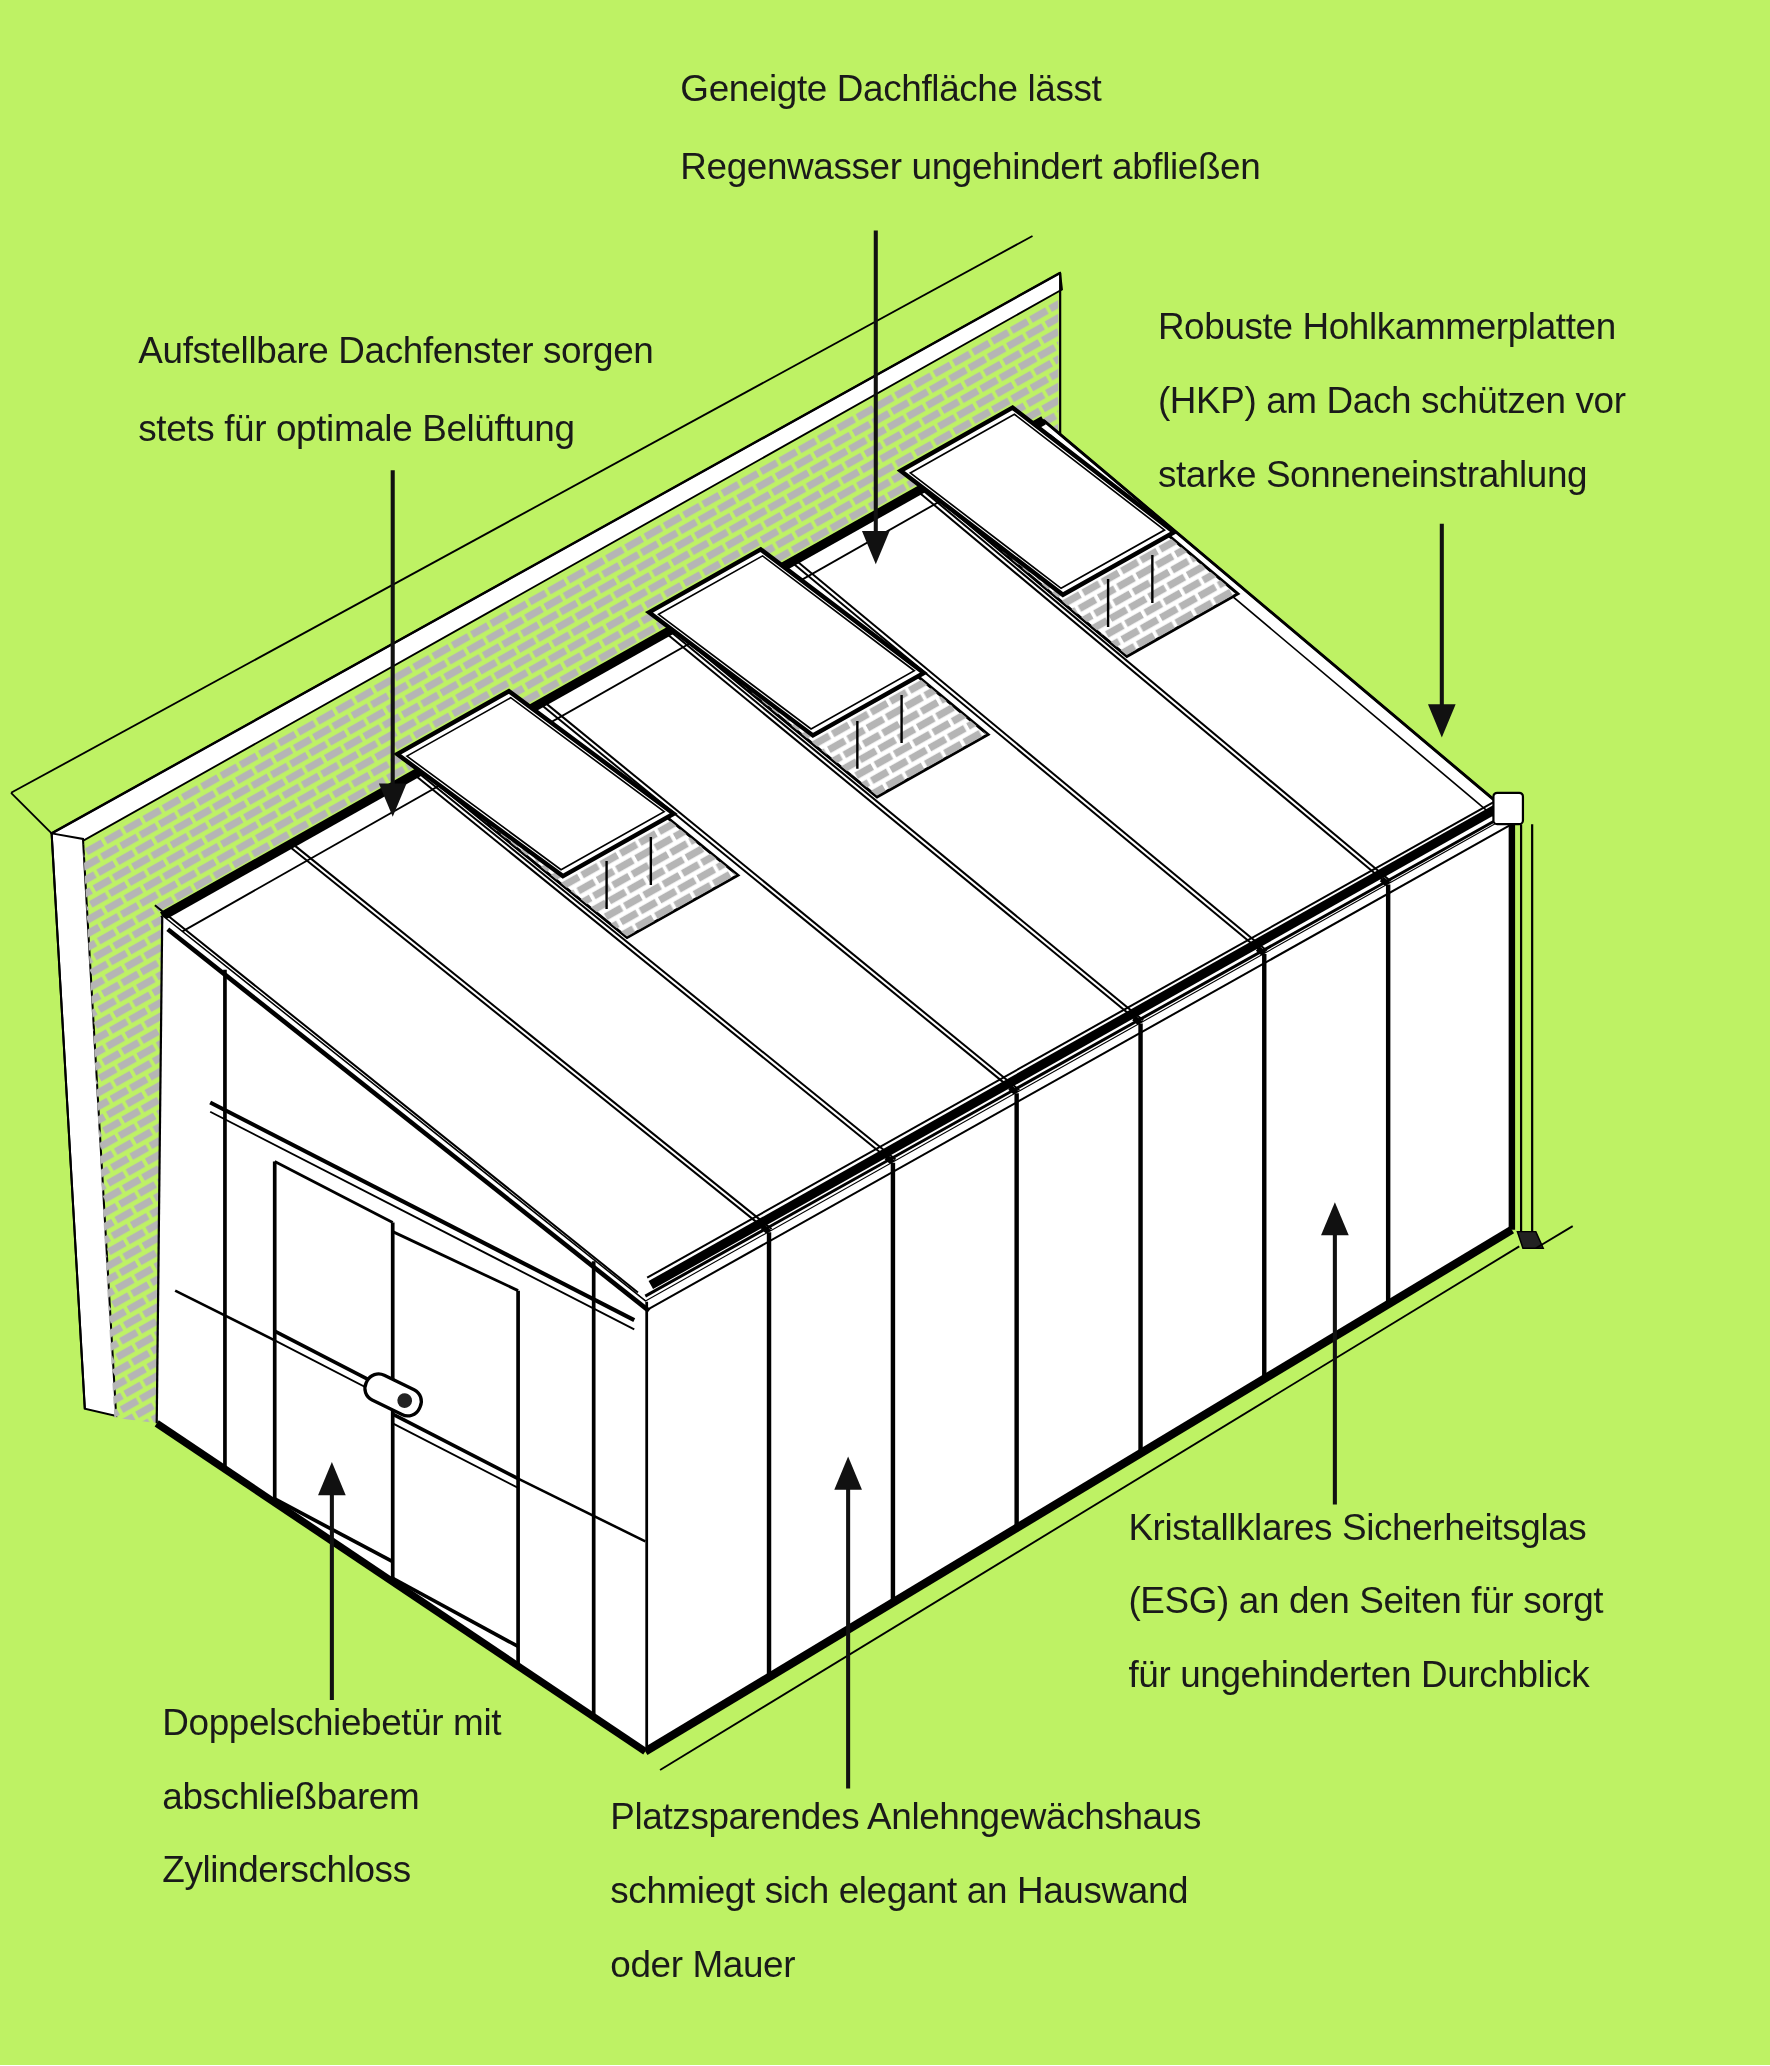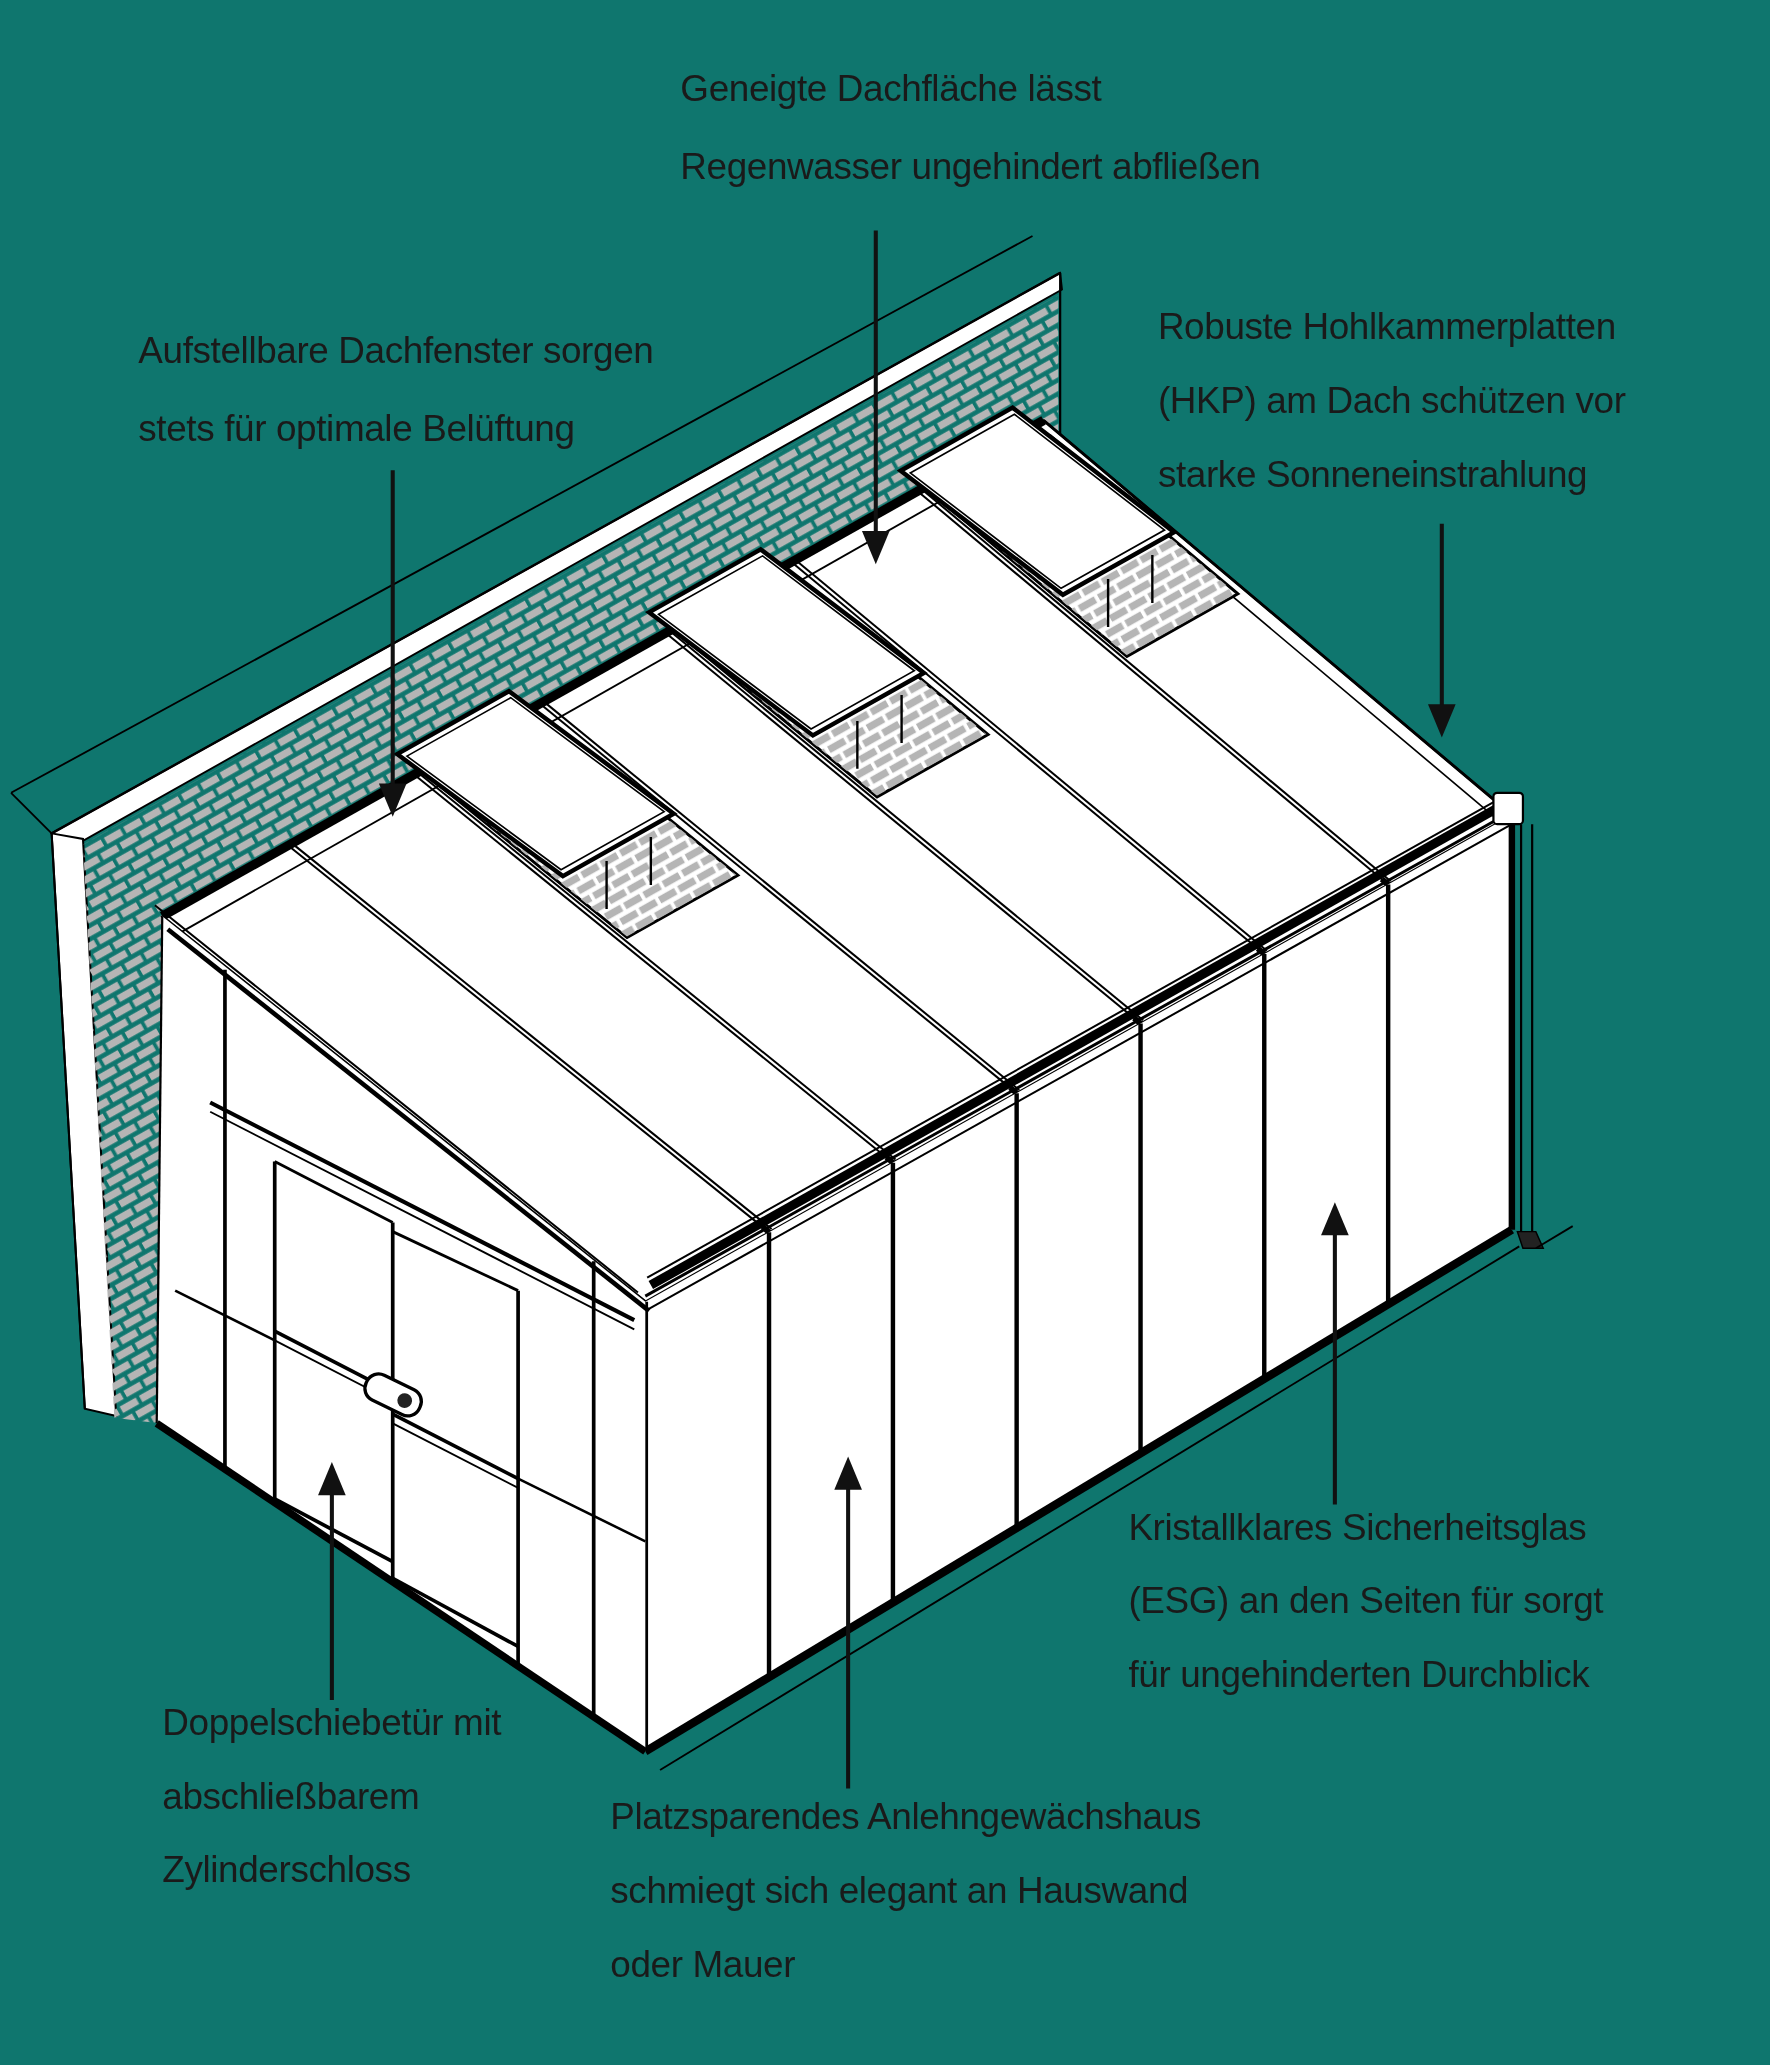--- a/index.html
+++ b/index.html
@@ -1,16 +1,16 @@
 <!DOCTYPE html>
 <html style="font-size:7.4px"><head>
 <meta charset="utf-8">
 <style>
   html,body{margin:0;padding:0;background:#ffffff;}
-  .page{width:100%;background:#0f766e;}
+  .page{width:100%;background:#bef264;}
   svg{display:block;width:100%;height:auto;}
   text{font-family:"Liberation Sans","DejaVu Sans",sans-serif;font-size:20px;fill:#1a1a1a;letter-spacing:-0.2px;}
   .ln{stroke:#000;fill:none;}
 </style>
 </head>
 <body>
 
 <div class="page">
 <svg viewBox="0 0 960 1120" xmlns="http://www.w3.org/2000/svg">
   <defs>

